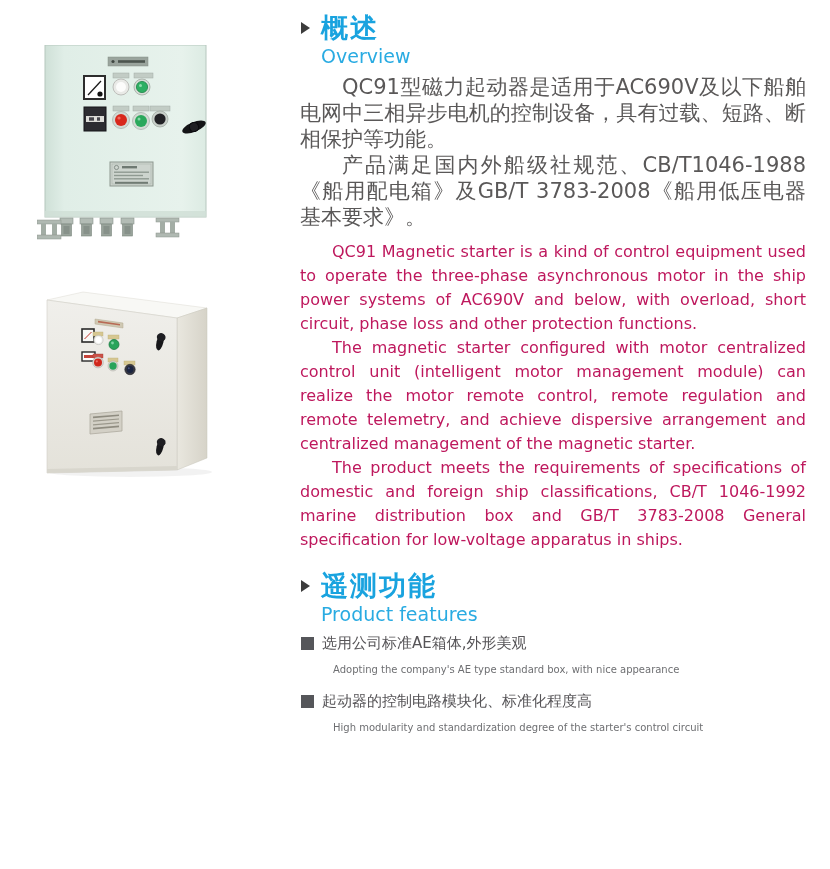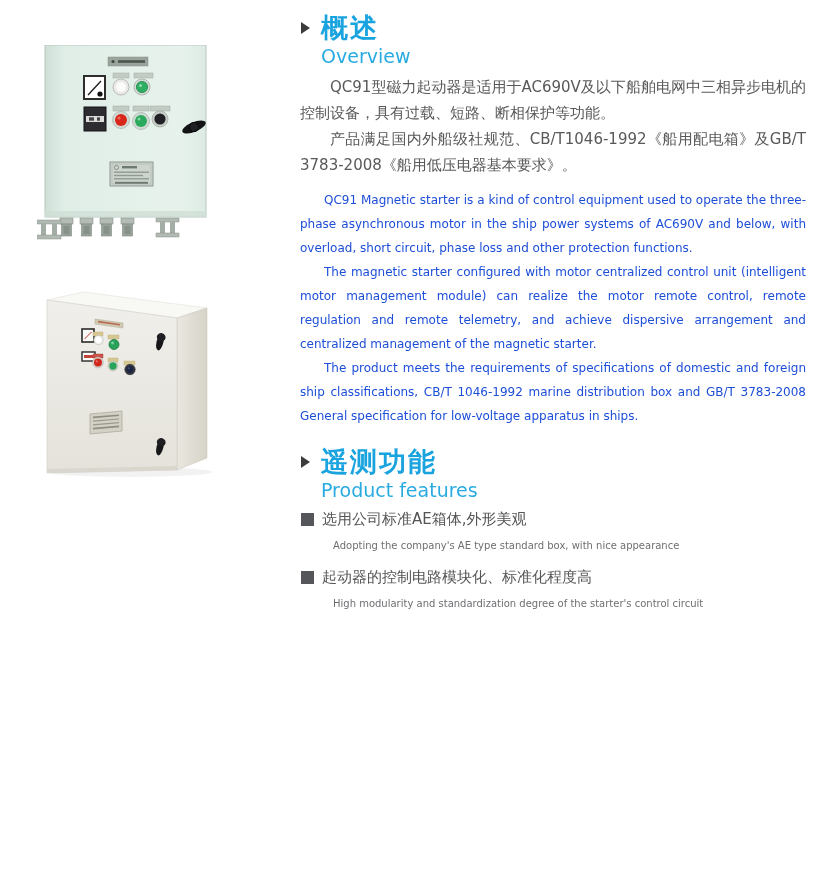--- a/index.html
+++ b/index.html
@@ -27,26 +27,26 @@
     border-top: 6px solid transparent;
     border-bottom: 6px solid transparent;
   }
   .cn-title {
     font-size: 27px; line-height: 32px; font-weight: bold;
     color: #19a3df; letter-spacing: 2px;
   }
   .en-sub { font-size: 19px; line-height: 20px; color: #29abe2; margin-top: 2px; }
 
   .p-cn {
-    font-size: 15px; line-height: 26px; color: #5a5858;
+    font-size: 21px; line-height: 26px; color: #5a5858;
     text-align: justify; text-indent: 2em;
   }
   .p-cn.first { margin-top: 8px; }
   .p-en {
-    font-size: 12px; line-height: 24px; color: #1d4ed8;
+    font-size: 16px; line-height: 24px; color: #be185d;
     text-align: justify; text-indent: 2em;
   }
   .p-en.first { margin-top: 10px; }
 
   .sec-features { margin-top: 18px; }
   .feat-list { margin-top: 6px; }
   .feat-cn {
     display: flex; align-items: flex-start;
     font-size: 15px; line-height: 27px; color: #565457; margin-top: 5px;
   }
@@ -274,21 +274,21 @@
 
   <div class="content">
 
     <section>
       <div class="sec-head">
         <span class="tri"></span>
         <div class="cn-title">概述</div>
         <div class="en-sub">Overview</div>
       </div>
       <p class="p-cn first">QC91型磁力起动器是适用于AC690V及以下船舶电网中三相异步电机的控制设备，具有过载、短路、断相保护等功能。</p>
-      <p class="p-cn">产品满足国内外船级社规范、CB/T1046-1992《船用配电箱》及GB/T 3783-2008《船用低压电器基本要求》。</p>
+      <p class="p-cn">产品满足国内外船级社规范、CB/T1046-1988《船用配电箱》及GB/T 3783-2008《船用低压电器基本要求》。</p>
       <p class="p-en first">QC91 Magnetic starter is a kind of control equipment used to operate the three-phase asynchronous motor in the ship power systems of AC690V and below, with overload, short circuit, phase loss and other protection functions.</p>
       <p class="p-en">The magnetic starter configured with motor centralized control unit (intelligent motor management module) can realize the motor remote control, remote regulation and remote telemetry, and achieve dispersive arrangement and centralized management of the magnetic starter.</p>
       <p class="p-en">The product meets the requirements of specifications of domestic and foreign ship classifications, CB/T 1046-1992 marine distribution box and GB/T 3783-2008 General specification for low-voltage apparatus in ships.</p>
     </section>
 
     <section class="sec-features">
       <div class="sec-head">
         <span class="tri"></span>
         <div class="cn-title">遥测功能</div>
         <div class="en-sub">Product features</div>

